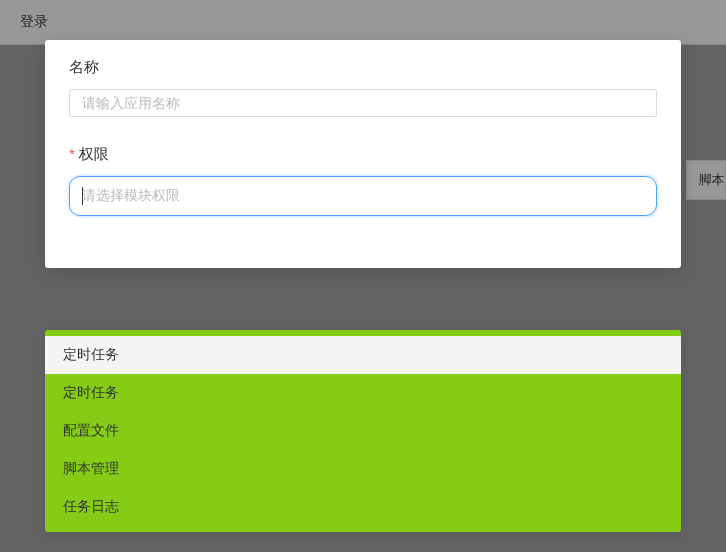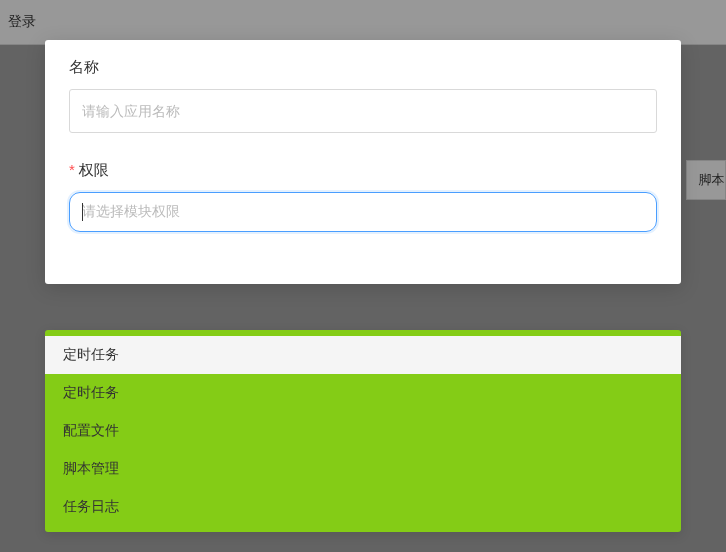--- a/index.html
+++ b/index.html
@@ -23,21 +23,21 @@
     .bg-header {
       position: absolute;
       top: 0;
       left: 0;
       right: 0;
       height: 45px;
       background: #eaeaea;
       border-bottom: 1px solid #ccc;
       display: flex;
       align-items: center;
-      padding: 0 8px;
+      padding: 0 20px;
       color: #333;
       font-size: 14px;
     }
     .bg-right {
       position: absolute;
       top: 160px;
       right: 0;
       width: 40px;
       height: 40px;
       background: #eaeaea;
@@ -96,21 +96,21 @@
       color: #333;
       margin-bottom: 12px;
     }
     .required-mark {
       color: #ff4d4f;
       margin-right: 4px;
       font-family: SimSun, sans-serif;
     }
     .text-input {
       width: 100%;
-      height: 44px;
+      height: 28px;
       border: 1px solid #d9d9d9;
       border-radius: 3px;
       padding: 0 12px;
       font-size: 14px;
       color: #333;
       outline: none;
     }
     .text-input::placeholder {
       color: #bbb;
     }

